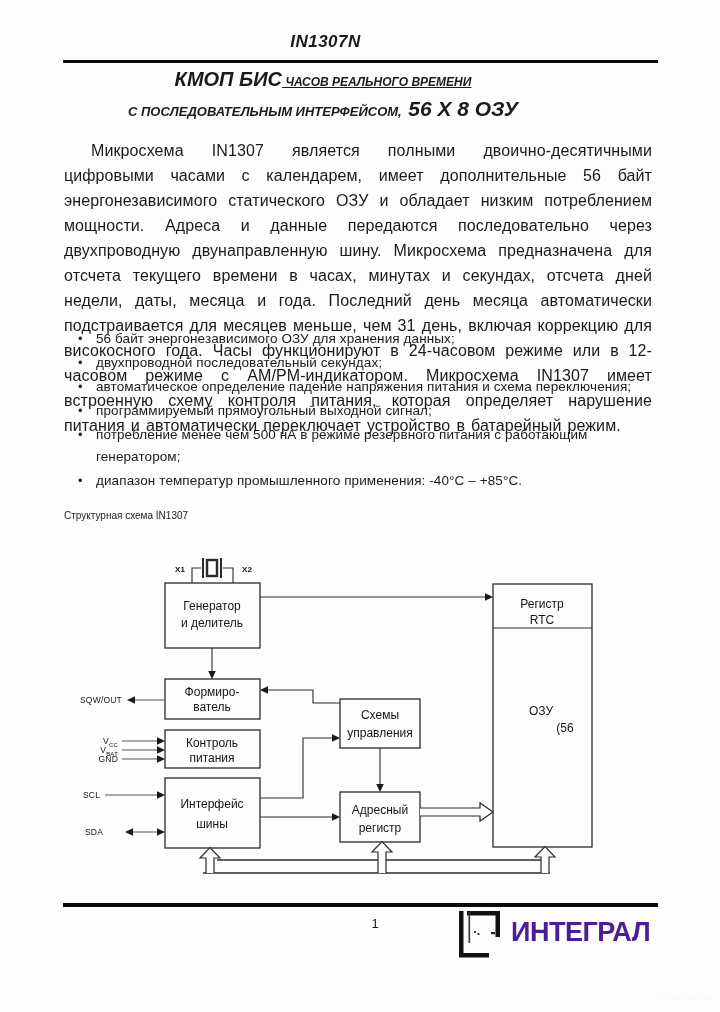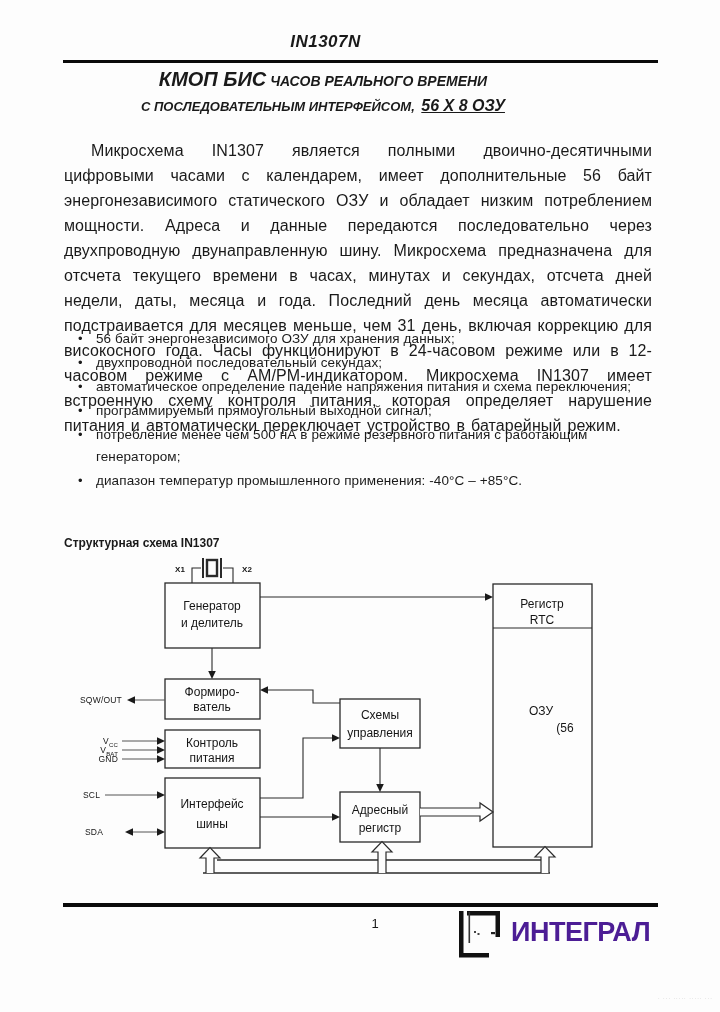--- a/index.html
+++ b/index.html
@@ -10,39 +10,39 @@
     padding-left:12px;
   }
   .abs{position:absolute;}
   #part-number{
     top:32px;left:63px;width:525px;text-align:center;
     font-size:17px;font-weight:bold;font-style:italic;letter-spacing:.5px;
   }
   #rule-top{top:60px;left:63px;width:595px;height:3px;background:#0a0a0a;}
   #heading1{top:68px;left:63px;width:520px;text-align:center;font-weight:bold;font-style:italic;}
   #heading1 .big{font-size:20px;}
-  #heading1 .small{font-size:14px;}
+  #heading1 .small{font-size:12px;text-decoration:underline;}
   #heading2{top:97px;left:63px;width:520px;text-align:center;font-weight:bold;font-style:italic;}
   #heading2 .small{font-size:13px;}
-  #heading2 .big{font-size:16px;text-decoration:underline;}
+  #heading2 .big{font-size:21px;}
   #intro{
     top:122px;left:64px;width:588px;
     font-size:16px;line-height:25px;text-align:justify;text-indent:27px;
     word-spacing:1.5px;letter-spacing:.1px;
   }
   #features-heading{top:309px;left:64px;font-size:15px;font-weight:bold;}
   #features-list{top:328px;left:64px;width:592px;margin:0;padding:0;list-style:none;}
   #features-list li{
     position:relative;padding-left:32px;font-size:13.5px;line-height:22px;
     margin-bottom:2px;letter-spacing:.1px;
   }
   #features-list li::before{
     content:"•";position:absolute;left:14px;top:0;font-size:13px;
   }
-  #diagram-heading{top:536px;left:64px;font-size:12px;font-weight:bold;}
+  #diagram-heading{top:510px;left:64px;font-size:10px;font-weight:normal;}
   #diagram{top:548px;left:60px;}
   #diagram text{font-family:"Liberation Sans",sans-serif;fill:#151515;}
   .blk{fill:none;stroke:#2a2a2a;stroke-width:1.3px;}
   .wire{stroke:#2a2a2a;stroke-width:1.1px;fill:none;}
   .wire-lt{stroke:#555;stroke-width:1px;fill:none;}
   .ah{fill:#1a1a1a;stroke:none;}
   .hollow{fill:#fdfdfd;stroke:#2a2a2a;stroke-width:1.2px;}
   .blk-label{font-size:12px;text-anchor:middle;}
   .pin-label{font-size:8.5px;letter-spacing:.2px;fill:#333;}
   .pin-sub{font-size:6px;}

